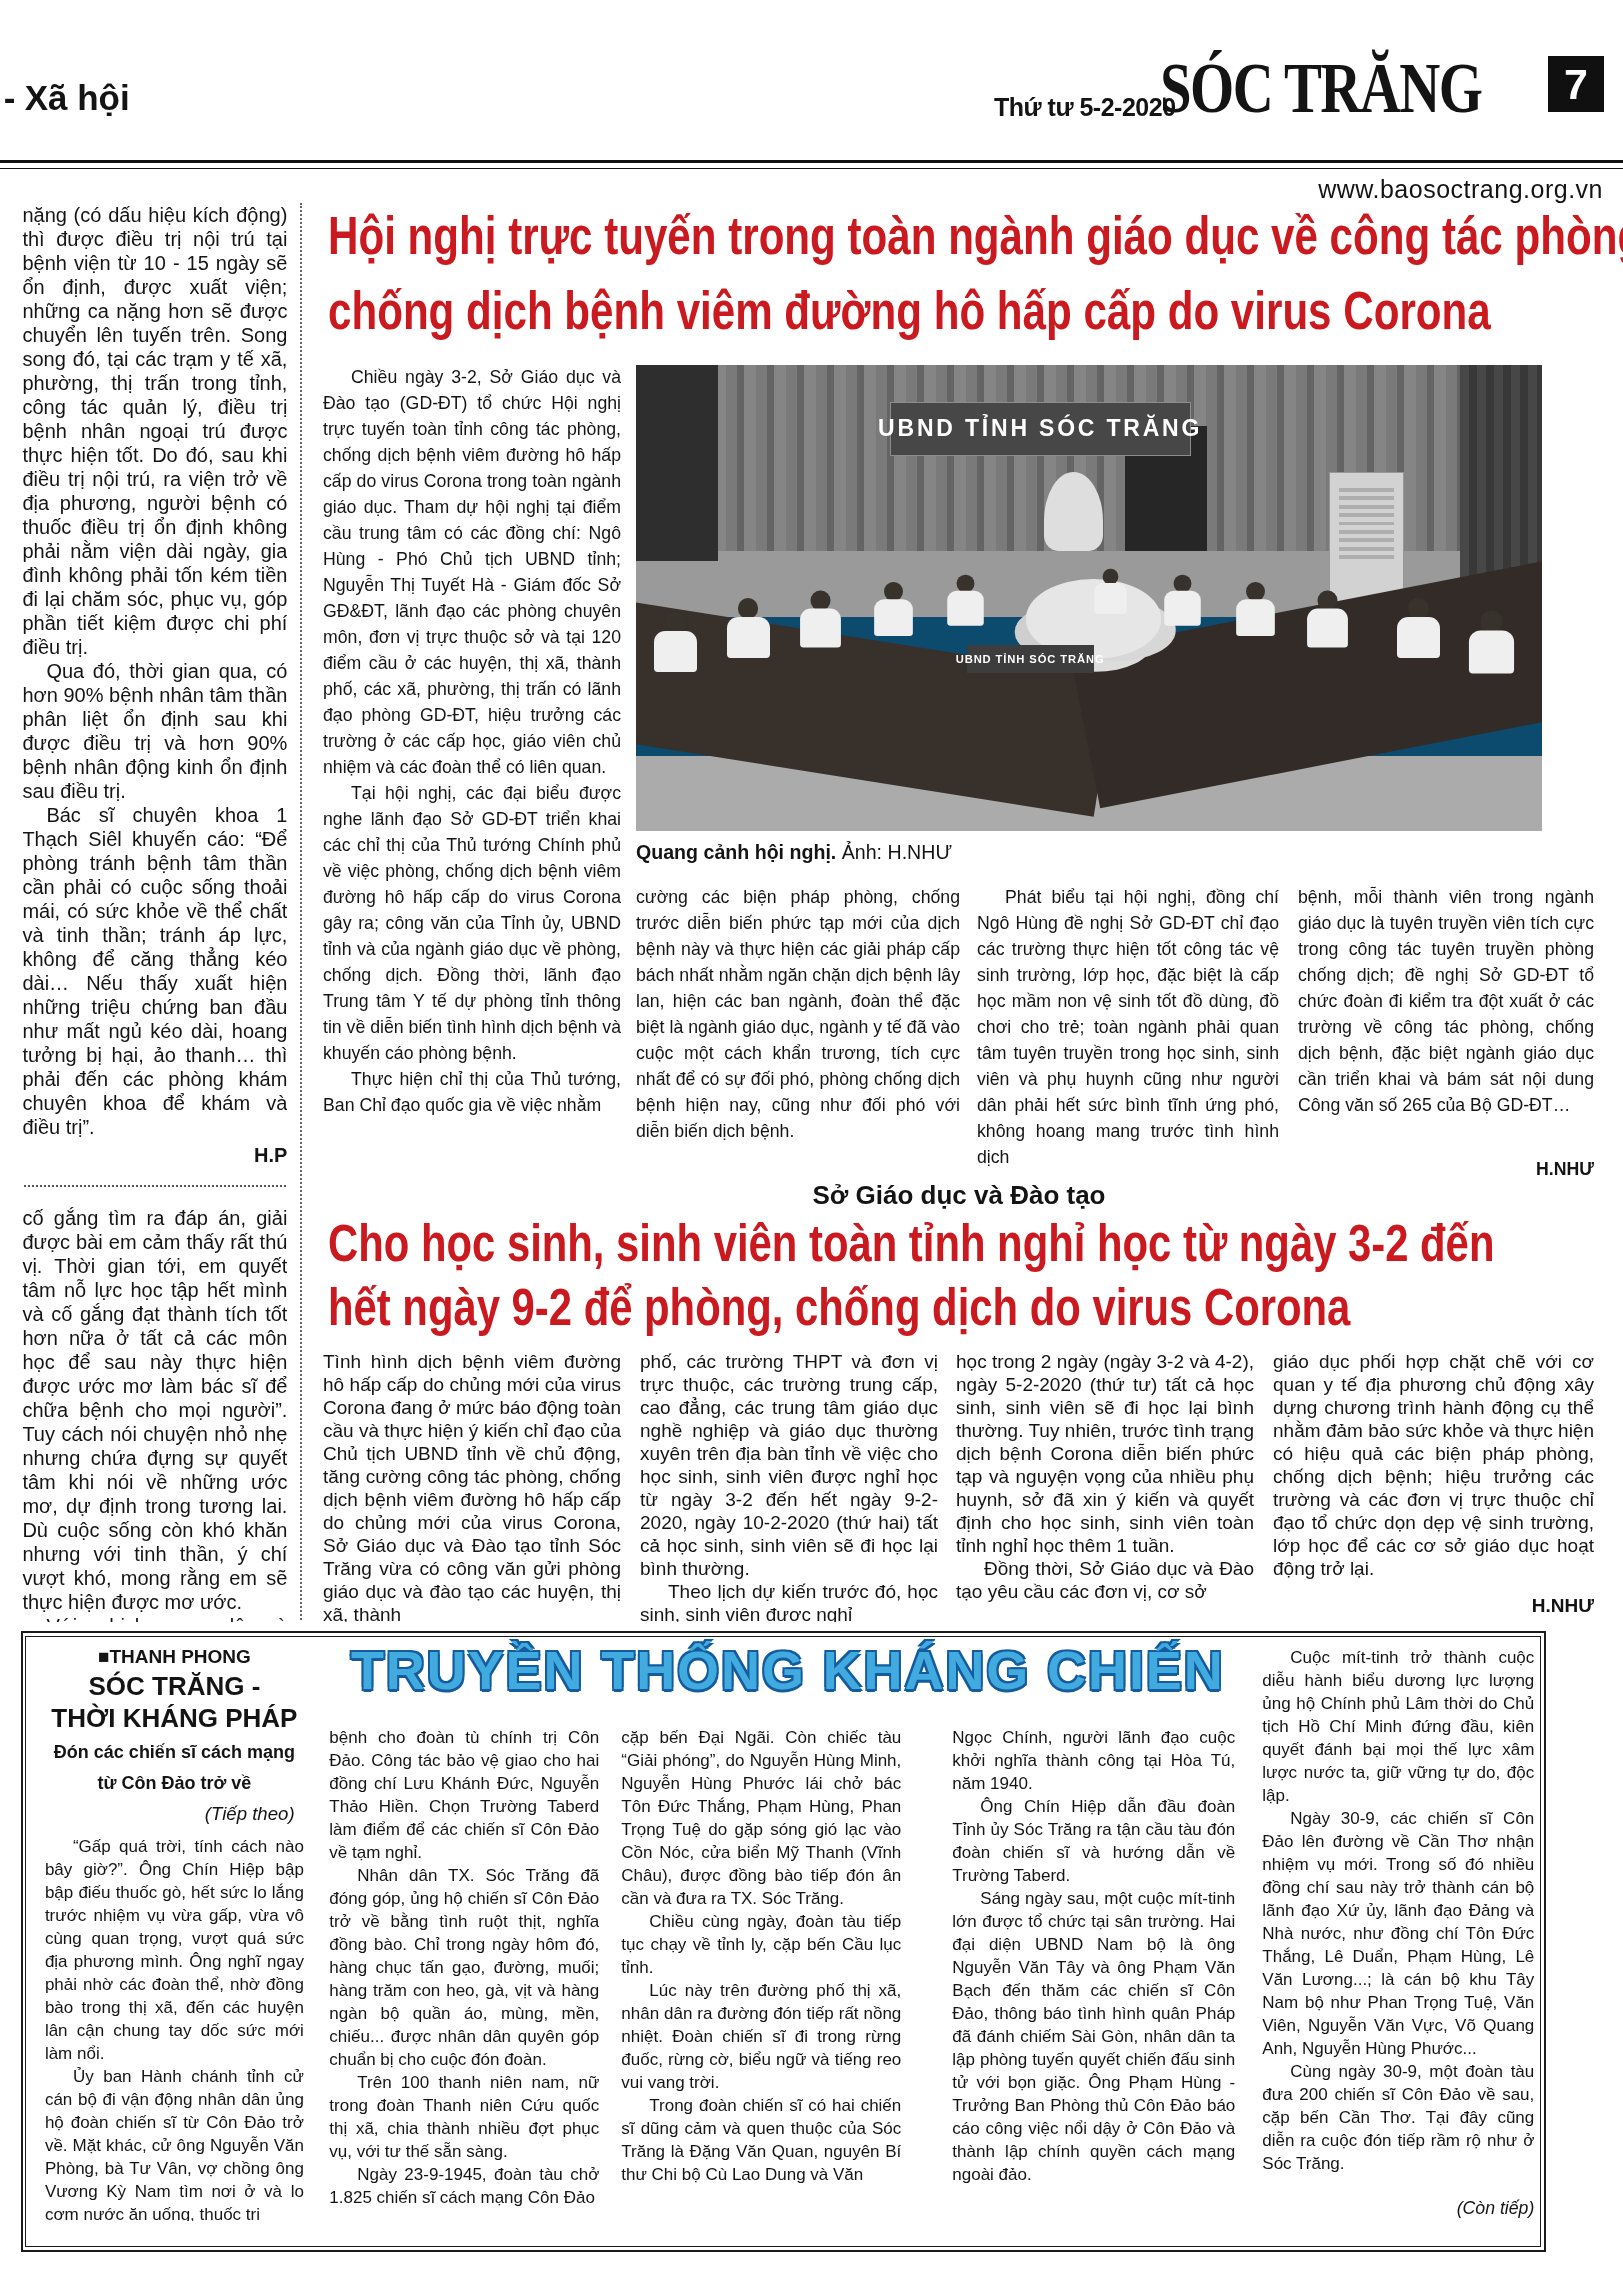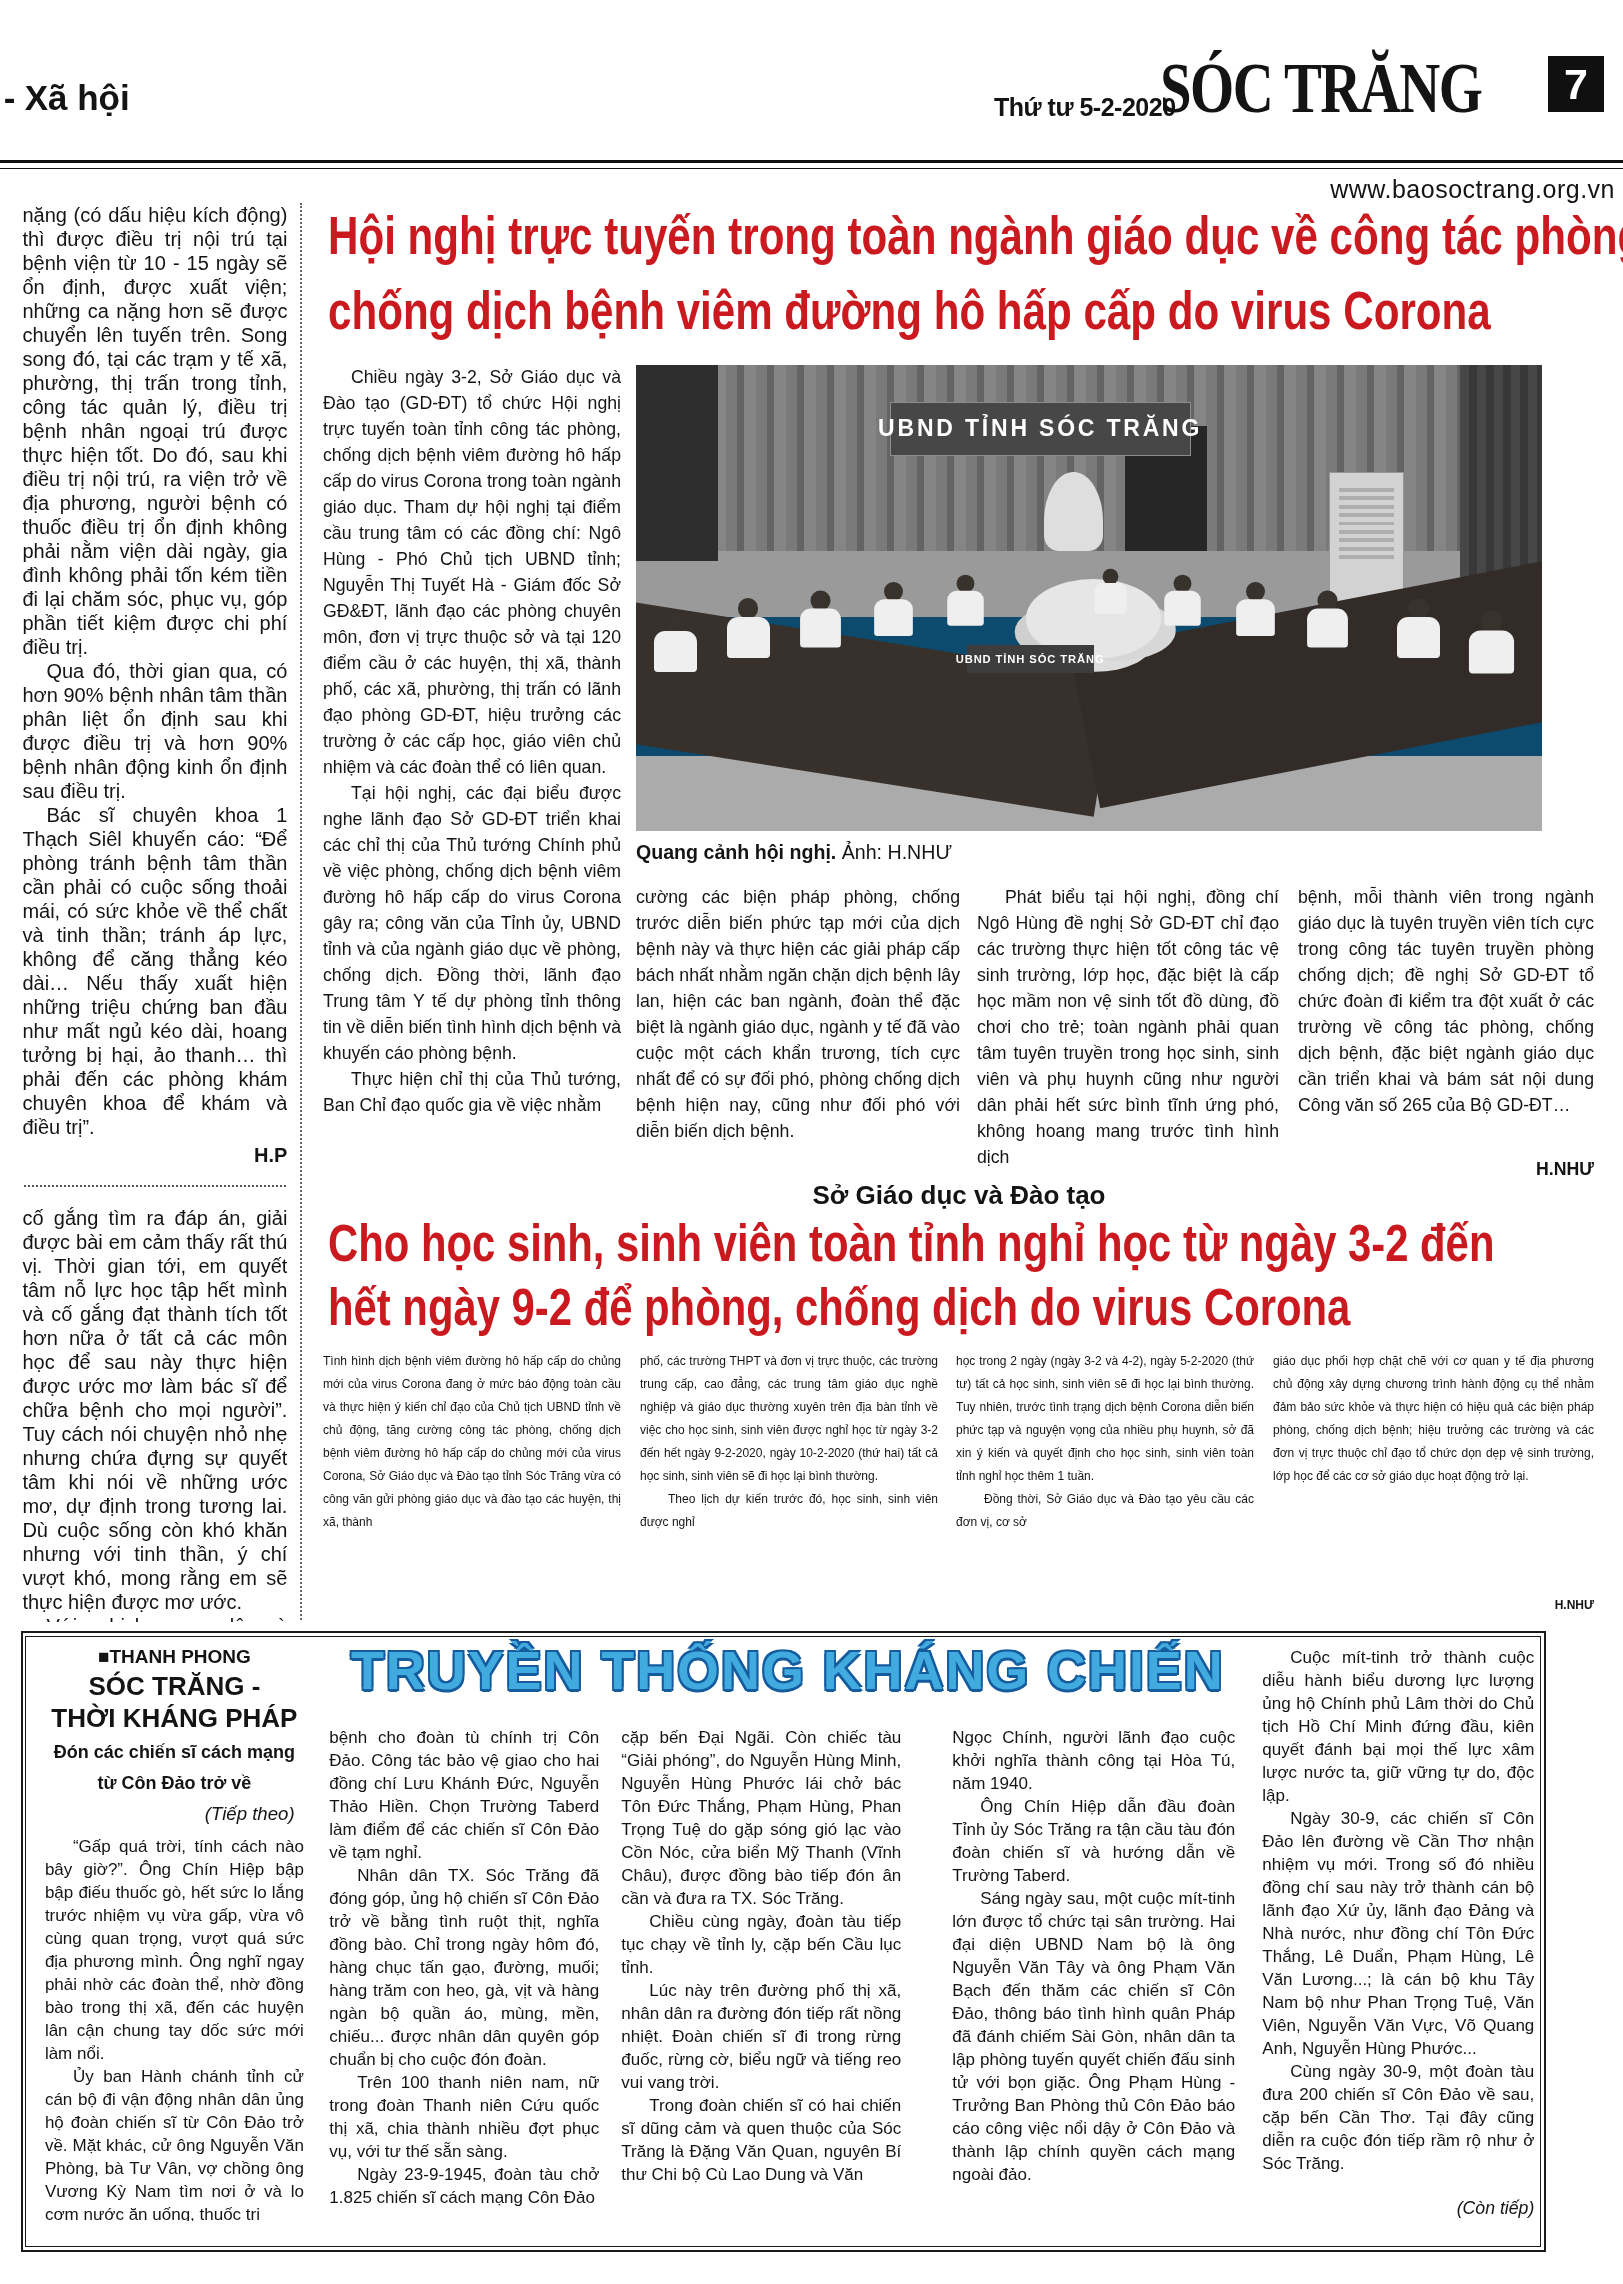--- a/index.html
+++ b/index.html
@@ -7,38 +7,38 @@
         font-family:"Liberation Sans",sans-serif;color:#141414;overflow:hidden;margin:0 auto;}
   .abs{position:absolute;}
   
   .section-row{left:3.7px;top:78px;display:flex;align-items:baseline;gap:9.3px;font-weight:bold;font-size:35px;}
   .date{left:994px;top:93px;font-size:25px;font-weight:bold;letter-spacing:-0.5px;}
   .masthead{left:1160px;top:48px;font-family:"Liberation Serif",serif;font-weight:bold;font-size:71px;
             letter-spacing:-1.9px;transform:scaleX(.8);transform-origin:left top;white-space:nowrap;}
   .pagenum{left:1548px;top:56px;width:56px;height:56px;background:#101010;color:#fff;
            display:flex;align-items:center;justify-content:center;font-size:43px;font-weight:bold;}
   .header-rule{left:0;top:160px;width:1624px;height:4.7px;border-top:3.7px solid #101010;border-bottom:1.9px solid #101010;}
-  .website{top:175px;right:9px;font-size:25px;letter-spacing:0.5px;}
+  .website{top:175px;right:21px;font-size:25px;letter-spacing:0.5px;}
   
   .body-text{text-align:justify;overflow:hidden;}
   .body-text p{margin:0;text-indent:28px;}
   .cont p:first-child{text-indent:0;}
   .sig{font-weight:bold;text-align:right;margin-top:3.7px;}
   .dotrule{border:none;border-top:2.8px dotted #555;margin:18.6px 1.9px;}
   .vdot{border-left:2.8px dotted #666;}
   
   .headline{font-weight:bold;transform-origin:left top;white-space:nowrap;}
   .h1a{left:328px;top:198px;font-size:54px;line-height:75px;transform:scaleX(.78);}
   .h2a{left:328px;top:1212px;font-size:51px;line-height:64px;transform:scaleX(.82);}
   .kicker{left:323px;top:1180px;width:1272px;text-align:center;font-weight:bold;font-size:26px;}
   
   .rail{left:22.4px;top:203px;width:265px;height:1419px;font-size:20px;line-height:24px;}
   .rail p{text-indent:24px;}
   .a1col{font-size:17.7px;line-height:26px;}
-  .a2col{font-size:12px;line-height:23px;}
+  .a2col{font-size:19px;line-height:23px;}
   .fcol{font-size:17px;line-height:23px;}
   
   .photo{left:636px;top:365px;width:906px;height:466px;background:#0c4a6e;overflow:hidden;}
   .curtains{left:0;top:0;width:100%;height:40%;
     background:repeating-linear-gradient(90deg,#7a7a7a 0 11.2px,#646464 11.2px 17.7px,#858585 17.7px 30px);}
   .wall-lower{left:0;top:40%;width:100%;height:14%;background:#9a9a9a;}
   .floor{left:0;bottom:0;width:100%;height:16%;background:#ababab;}
   .screen-left{left:0;top:0;width:9%;height:42%;background:#2e2e2e;}
   .screen-mid{left:54%;top:13%;width:9%;height:27%;background:#262626;}
   .curtain-right{right:0;top:0;width:9%;height:64%;background:#404040;

